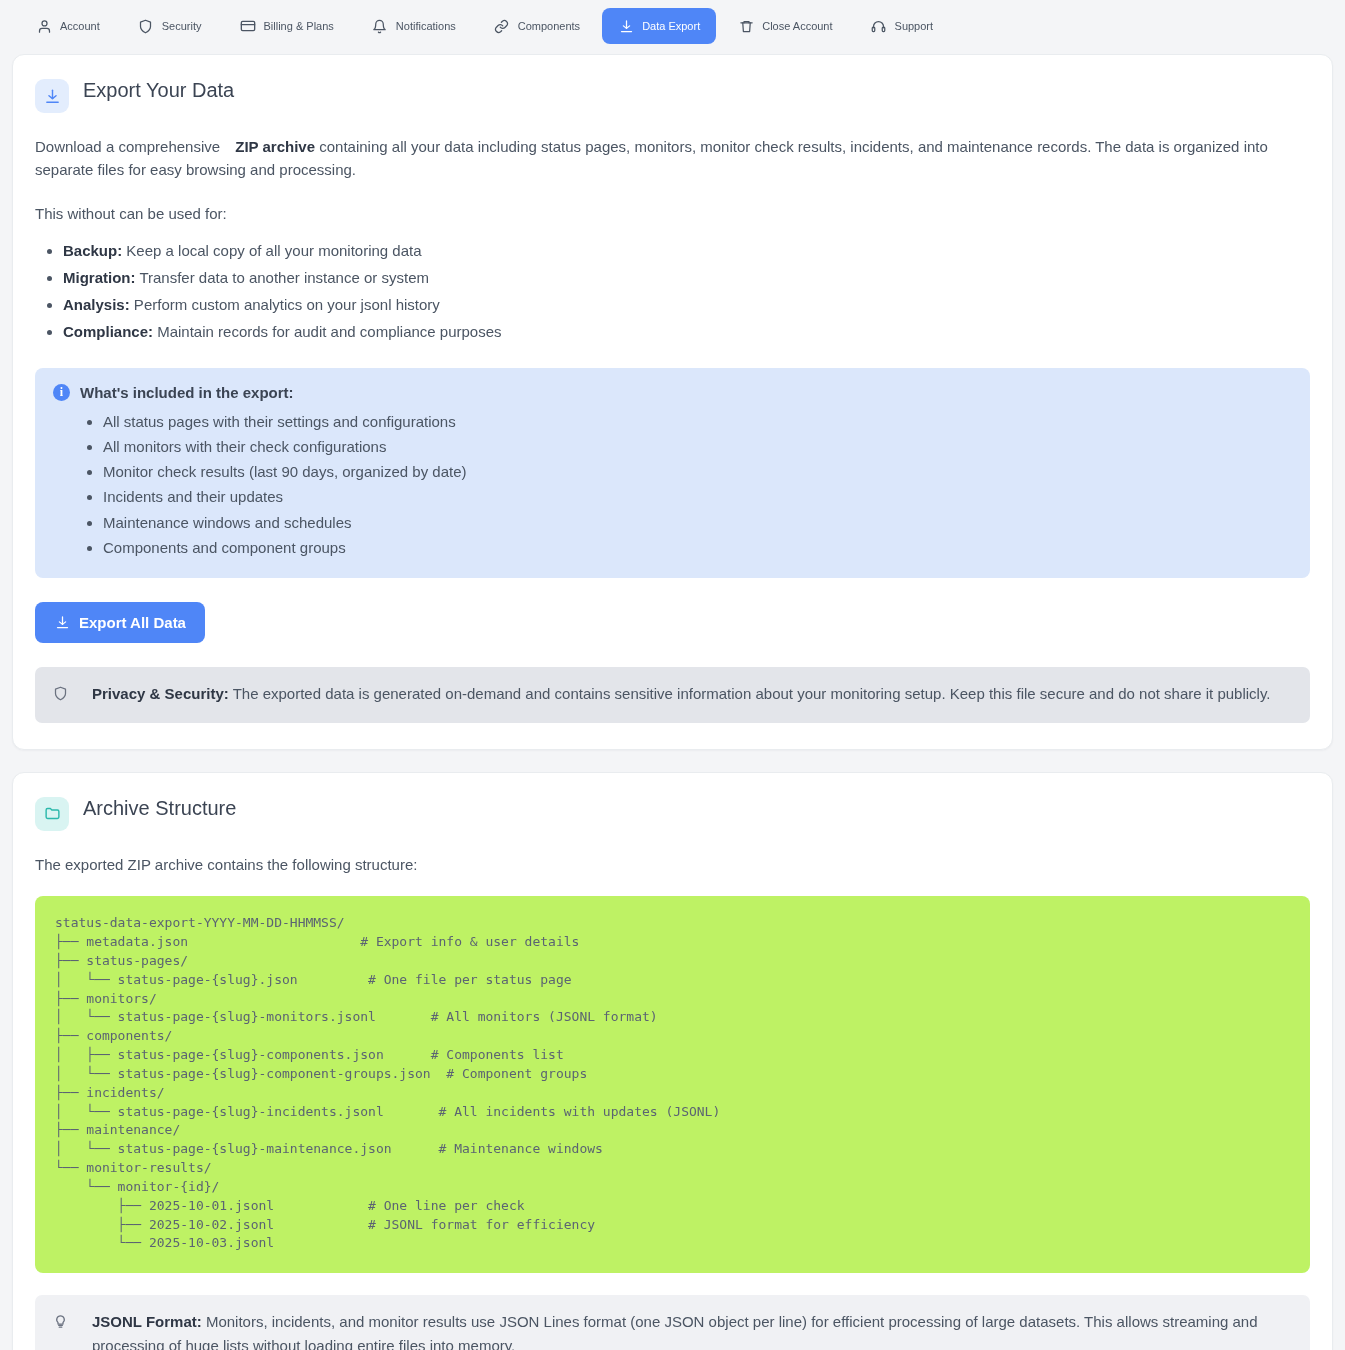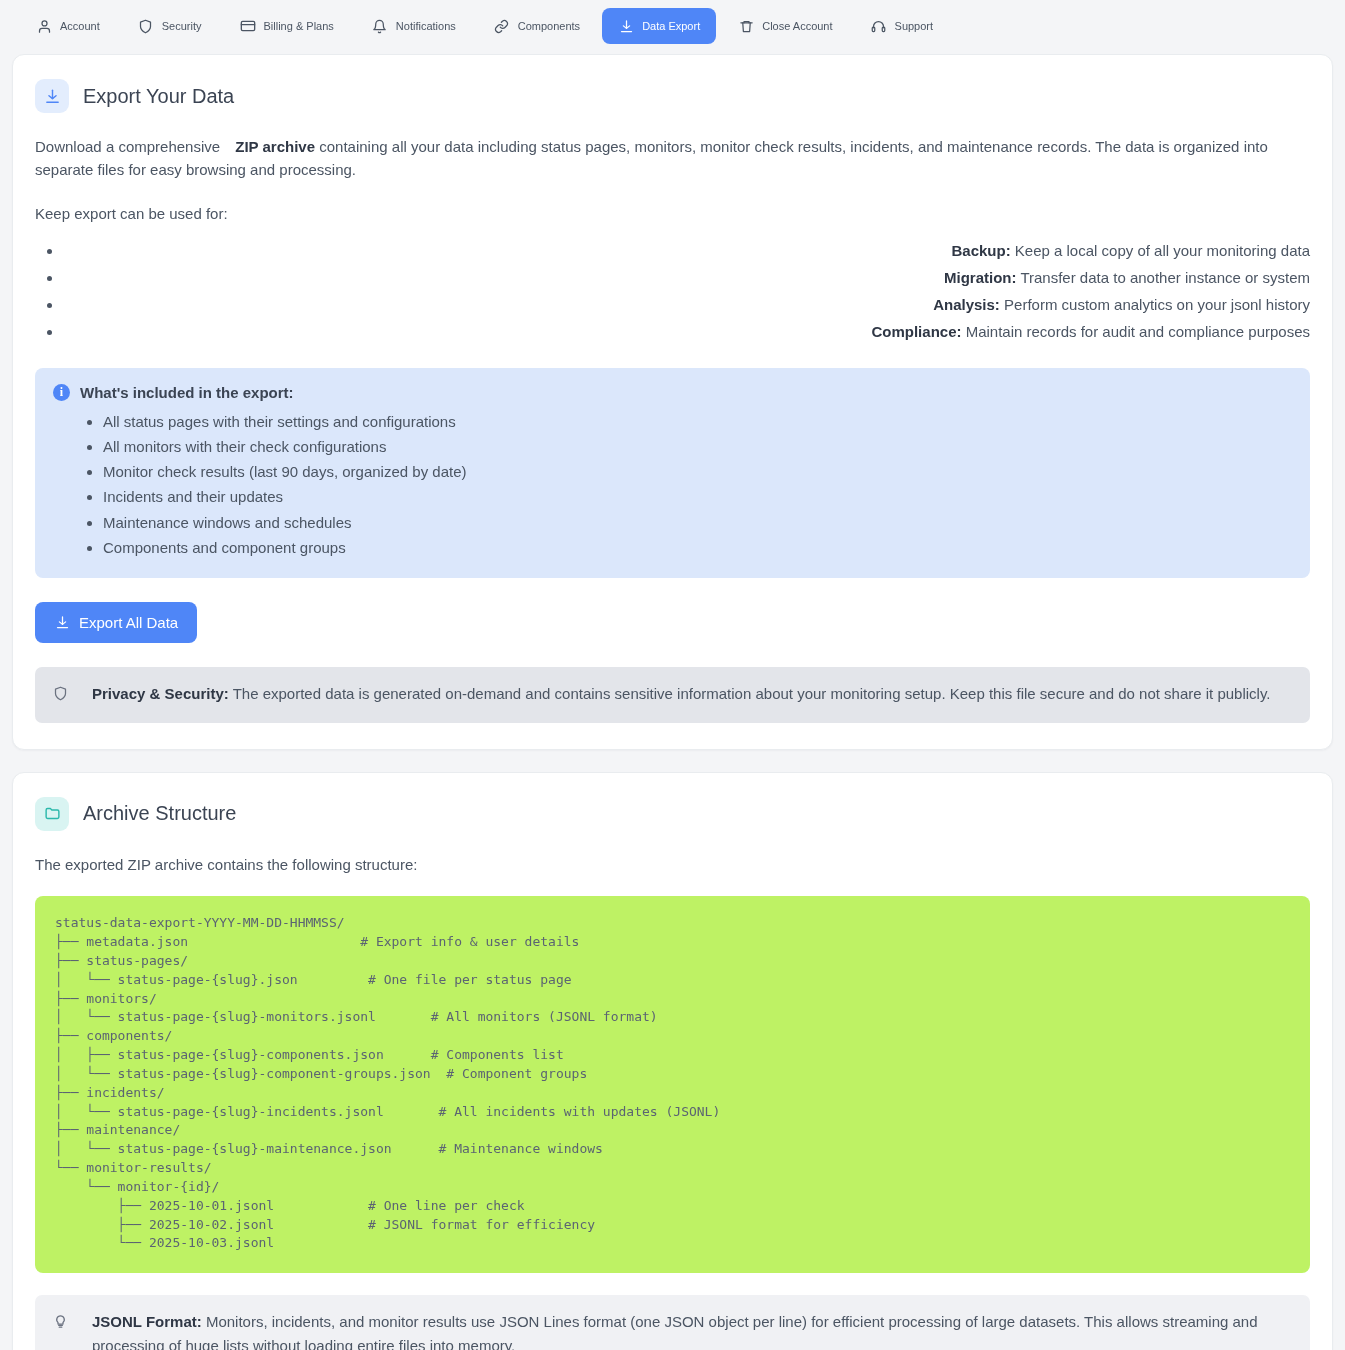--- a/index.html
+++ b/index.html
@@ -52,21 +52,20 @@
   .card {
     background: #ffffff;
     border: 1px solid #e9ecef;
     border-radius: 12px;
     box-shadow: 0 1px 2px rgba(16,24,40,.04);
     padding: 24px 22px 26px 22px;
     margin-bottom: 22px;
   }
   .card-head {
     display: flex;
-    align-items: center;
     gap: 14px;
     margin-bottom: 22px;
   }
   .card-icon {
     width: 34px;
     height: 34px;
     border-radius: 9px;
     display: flex;
     align-items: center;
     justify-content: center;
@@ -89,21 +88,21 @@
   .para strong { color: #2f3745; font-weight: 700; margin-left: 11px; }
   .para.tight { margin-bottom: 14px; }
 
   ul.uselist {
     margin: 0 0 24px 0;
     padding-left: 28px;
     font-size: 15px;
     line-height: 1.6;
     color: #4b5563;
   }
-  ul.uselist li { margin-bottom: 3px; text-align: right; }
+  ul.uselist li { margin-bottom: 3px; }
   ul.uselist b { color: #2f3745; }
 
   
   .infobox {
     background: #dbe7fb;
     border-radius: 8px;
     padding: 16px 18px 18px 18px;
     margin-bottom: 24px;
   }
   .infobox-head {
@@ -141,20 +140,21 @@
     gap: 9px;
     background: #4f86f7;
     color: #fff;
     border: none;
     border-radius: 8px;
     padding: 12px 19px;
     font-size: 15px;
     font-family: "Liberation Sans", sans-serif;
     cursor: pointer;
     margin-bottom: 24px;
+    font-weight: bold;
   }
 
   
   .notice {
     background: #e3e5ea;
     border-radius: 7px;
     padding: 15px 18px;
     font-size: 15px;
     line-height: 1.6;
     color: #4b5563;
@@ -286,21 +286,21 @@
             <path d="M4 20h16"></path>
           </svg>
       </div>
       <div class="card-title">Export Your Data</div>
     </div>
 
     <p class="para">
       <span>Download a comprehensive </span><strong>ZIP archive</strong><span> containing all your data including status pages, monitors, monitor check results, incidents, and maintenance records. The data is organized into separate files for easy browsing and processing.</span>
     </p>
 
-    <p class="para tight">Keep export can be used for:</p>
+    <p class="para tight">This without can be used for:</p>
 
     <ul class="uselist">
       <li><b>Backup:</b><span> Keep a local copy of all your monitoring data</span></li>
       <li><b>Migration:</b><span> Transfer data to another instance or system</span></li>
       <li><b>Analysis:</b><span> Perform custom analytics on your jsonl history</span></li>
       <li><b>Compliance:</b><span> Maintain records for audit and compliance purposes</span></li>
     </ul>
 
     <div class="infobox">
       <div class="infobox-head">

